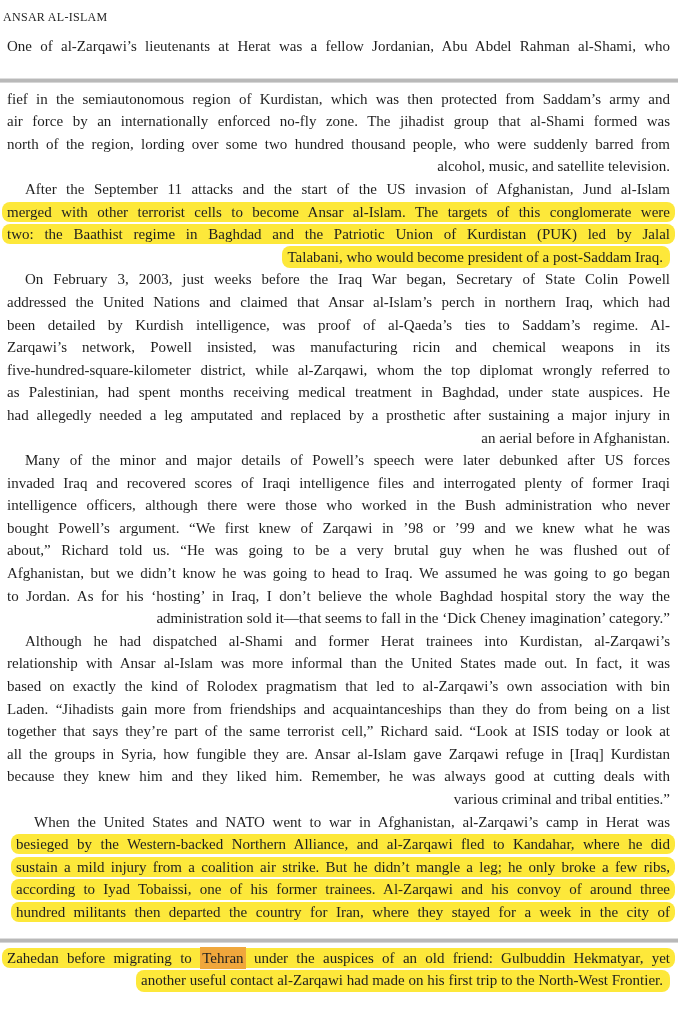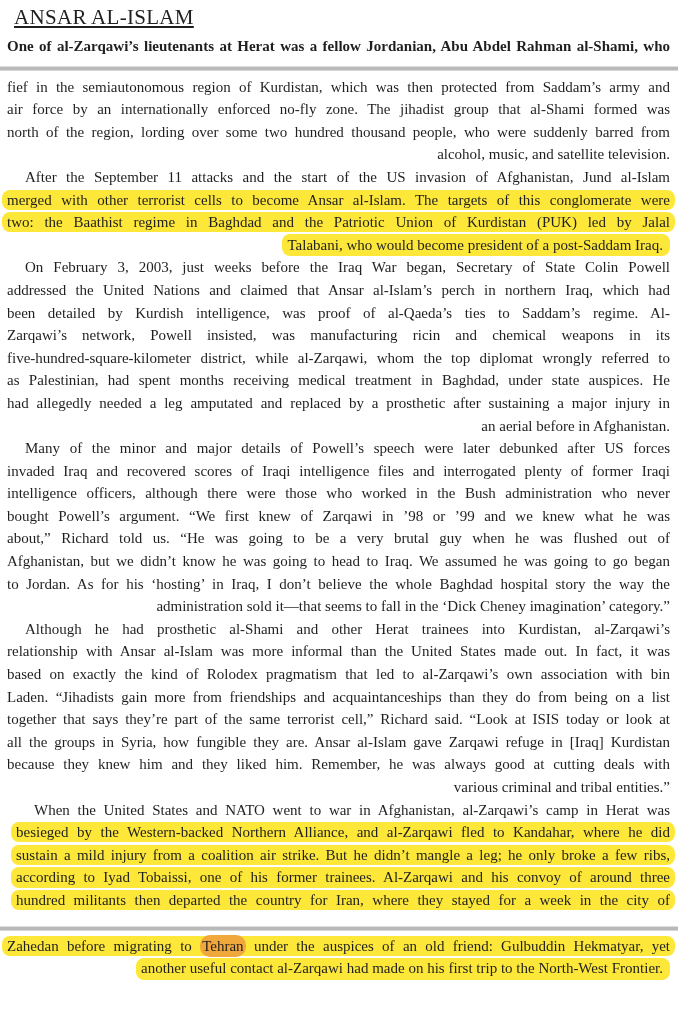--- a/index.html
+++ b/index.html
@@ -5,53 +5,53 @@
   html { background:#ffffff; }
   body {
     margin:0; width:678px; height:1023px; overflow:hidden;
     background:transparent;
     font-family:"Liberation Serif","DejaVu Serif",serif;
     color:#1f1f1f;
     -webkit-font-smoothing:antialiased;
   }
   #doc { width:678px; }
   .heading {
-    margin:5px 8px 6px 14px;
-    font-size:21px; line-height:24px; letter-spacing:.3px;text-decoration:underline;
+    margin:5px 8px 6px 3px;
+    font-size:12px; line-height:24px; letter-spacing:.3px;
   }
   .para { margin:0 8px 0 7px; font-size:15px; }
   .line {
     position:relative;
     height:22.6px; line-height:22.6px;
     text-align:right; white-space:nowrap;
   }
   .line.j { text-align:justify; text-align-last:justify; white-space:normal; }
   .line.ind { text-indent:18px; }
   .line span { position:relative; }
   .line.hl-full::before {
     content:""; position:absolute;
     left:-5px; right:-5px; top:1px; bottom:1.4px;
     background:var(--y,#fde83a); border-radius:8px;
   }
   .hl-end {
     background:var(--y,#fde83a); border-radius:8px;
     padding:2.5px 7px 3.5px 5px; margin-left:-5px;
   }
   .mark-orange {
-    background:var(--o,#f0a73c); border-radius:10px;
+    background:var(--o,#f0a73c); border-radius:0;
     padding:2.5px 2px 3.5px;
   }
   .separator {
     height:3px; width:678px;
     background:#b9b9b9;
     border-top:1px solid #dedede;
     border-bottom:1px solid #d6d6d6;
   }
   
-  #doc > :nth-child(2){ margin-bottom:8px;font-weight:bold; }
+  #doc > :nth-child(2){ margin-bottom:20px; }
   #doc > :nth-child(4){ margin-top:5px; }
   #doc > :nth-child(9){ margin-bottom:14px;margin-left:16px; }
   #doc > :nth-child(11){ margin-top:4px; }
 </style>
 </head>
 <body>
 
 <div id="doc">
     <div class="heading">ANSAR AL-ISLAM</div>
     <div class="para">
@@ -84,21 +84,21 @@
       <div class="line j ind"><span>Many of the minor and major details of Powell’s speech were later debunked after US forces</span></div>
       <div class="line j"><span>invaded Iraq and recovered scores of Iraqi intelligence files and interrogated plenty of former Iraqi</span></div>
       <div class="line j"><span>intelligence officers, although there were those who worked in the Bush administration who never</span></div>
       <div class="line j"><span>bought Powell’s argument. “We first knew of Zarqawi in ’98 or ’99 and we knew what he was</span></div>
       <div class="line j"><span>about,” Richard told us. “He was going to be a very brutal guy when he was flushed out of</span></div>
       <div class="line j"><span>Afghanistan, but we didn’t know he was going to head to Iraq. We assumed he was going to go began</span></div>
       <div class="line j"><span>to Jordan. As for his ‘hosting’ in Iraq, I don’t believe the whole Baghdad hospital story the way the</span></div>
       <div class="line"><span>administration sold it—that seems to fall in the ‘Dick Cheney imagination’ category.”</span></div>
     </div>
     <div class="para">
-      <div class="line j ind"><span>Although he had prosthetic al-Shami and other Herat trainees into Kurdistan, al-Zarqawi’s</span></div>
+      <div class="line j ind"><span>Although he had dispatched al-Shami and former Herat trainees into Kurdistan, al-Zarqawi’s</span></div>
       <div class="line j"><span>relationship with Ansar al-Islam was more informal than the United States made out. In fact, it was</span></div>
       <div class="line j"><span>based on exactly the kind of Rolodex pragmatism that led to al-Zarqawi’s own association with bin</span></div>
       <div class="line j"><span>Laden. “Jihadists gain more from friendships and acquaintanceships than they do from being on a list</span></div>
       <div class="line j"><span>together that says they’re part of the same terrorist cell,” Richard said. “Look at ISIS today or look at</span></div>
       <div class="line j"><span>all the groups in Syria, how fungible they are. Ansar al-Islam gave Zarqawi refuge in [Iraq] Kurdistan</span></div>
       <div class="line j"><span>because they knew him and they liked him. Remember, he was always good at cutting deals with</span></div>
       <div class="line"><span>various criminal and tribal entities.”</span></div>
     </div>
     <div class="para">
       <div class="line j ind"><span>When the United States and NATO went to war in Afghanistan, al-Zarqawi’s camp in Herat was</span></div>

